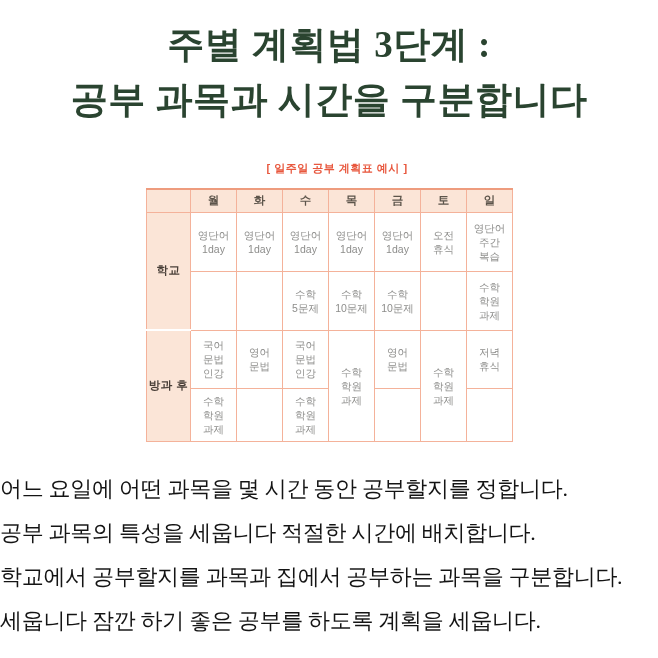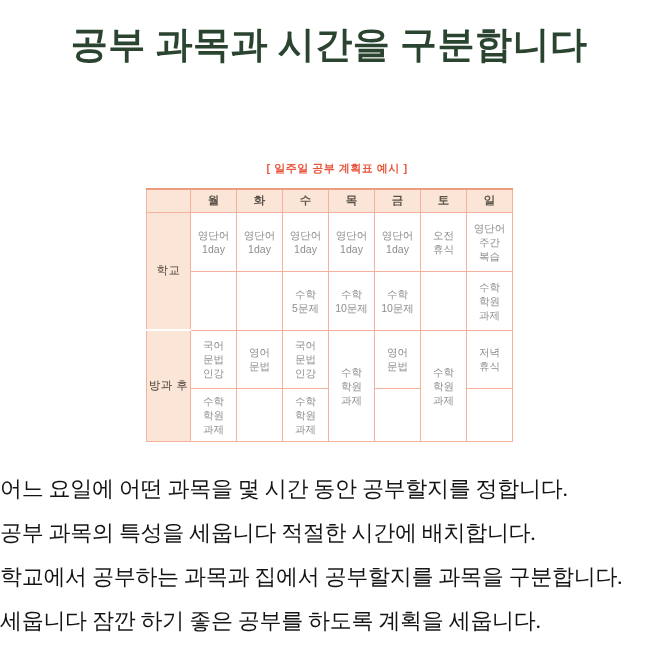--- a/index.html
+++ b/index.html
@@ -52,21 +52,21 @@
   tr.tr-r1 { height:59px; }
   tr.tr-r2 { height:59px; }
   tr.tr-r3 { height:58px; }
   tr.tr-r4 { height:53px; }
 
   th.corner, th.day, th.rowlabel { background:#fbe5d7; }
   th.day {
     font-size:11.5px; font-weight:700; color:#5d554b;
   }
   th.rowlabel {
-    font-size:11.5px; font-weight:400; color:#493f38;
+    font-size:11.5px; font-weight:700; color:#493f38;
     letter-spacing:0.5px;
     margin-left:20px;
   }
   th.rowlabel.school { border-bottom:2px solid #ffffff; }
   td.cell {
     background:#ffffff;
     font-size:10.5px;
     line-height:14px;
     color:#8d8d8b;
   }
@@ -80,20 +80,21 @@
     letter-spacing:-0.3px;
   }
   #body-text p { margin:0; line-height:44px; }
 </style>
 </head>
 <body>
 
 <div id="page">
 
   <div id="title">
+    <p>주별 계획법 3단계 :</p>
     <p>공부 과목과 시간을 구분합니다</p>
   </div>
 
   <div id="table-caption">[ 일주일 공부 계획표 예시 ]</div>
 
   <div id="table-wrap">
     <table class="schedule">
       <colgroup>
         <col style="width:44px">
         <col style="width:46px">
@@ -179,17 +180,17 @@
         <td class="cell"></td>
         <td class="cell"></td>
       </tr>
     </tbody>
       </table>
   </div>
 
   <div id="body-text">
     <p>어느 요일에 어떤 과목을 몇 시간 동안 공부할지를 정합니다.</p>
     <p>공부 과목의 특성을 세웁니다 적절한 시간에 배치합니다.</p>
-    <p>학교에서 공부하는 과목과 집에서 공부할지를 과목을 구분합니다.</p>
+    <p>학교에서 공부할지를 과목과 집에서 공부하는 과목을 구분합니다.</p>
     <p>세웁니다 잠깐 하기 좋은 공부를 하도록 계획을 세웁니다.</p>
   </div>
 
 </div>
 
 </body></html>

